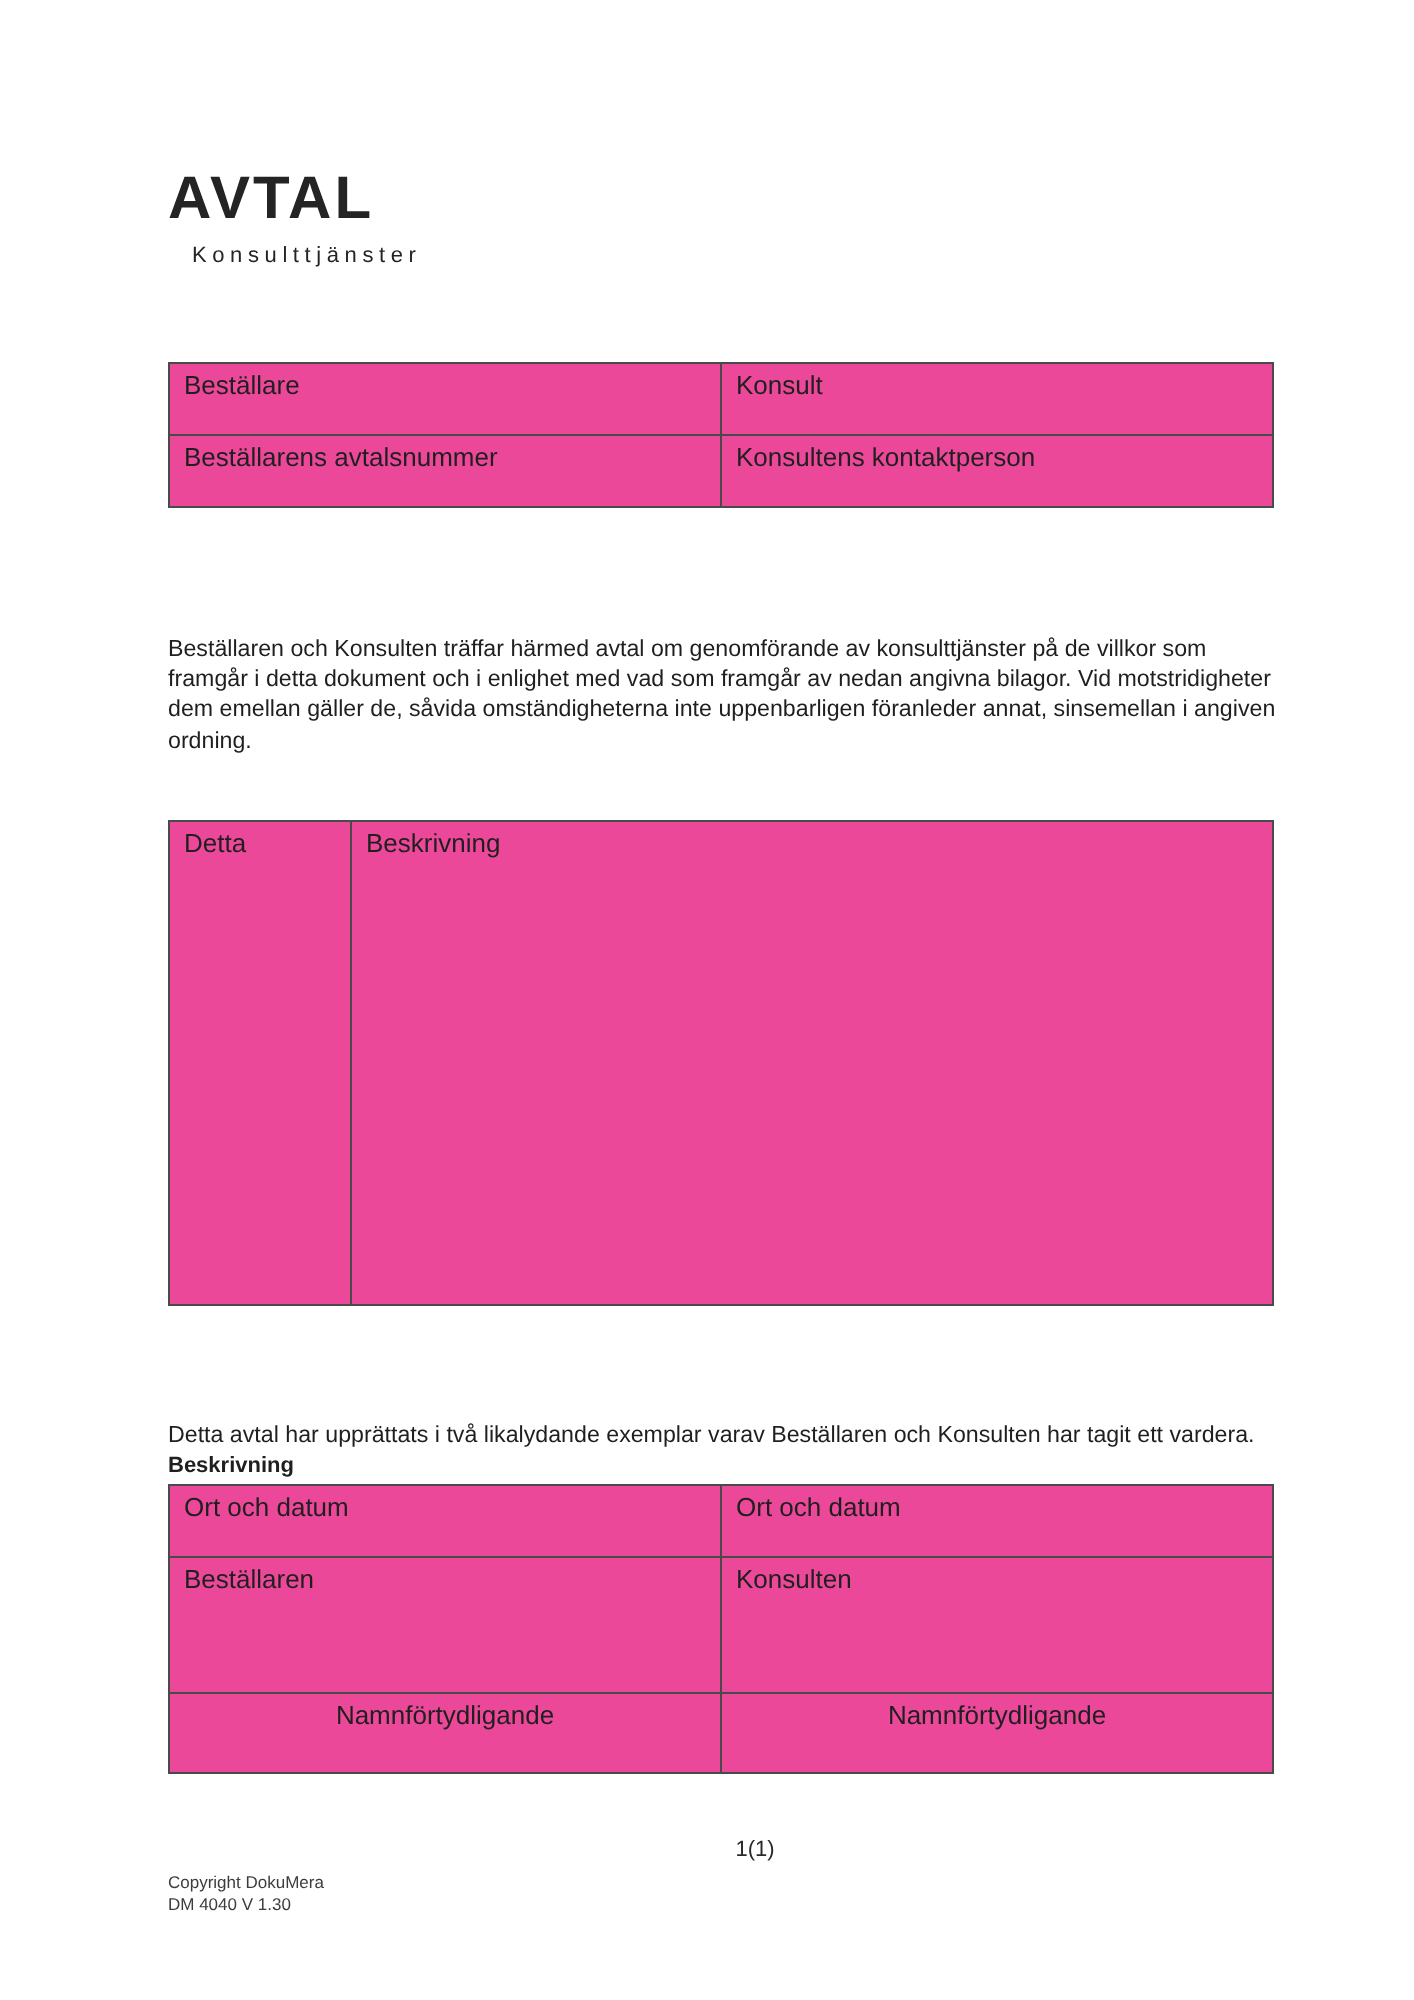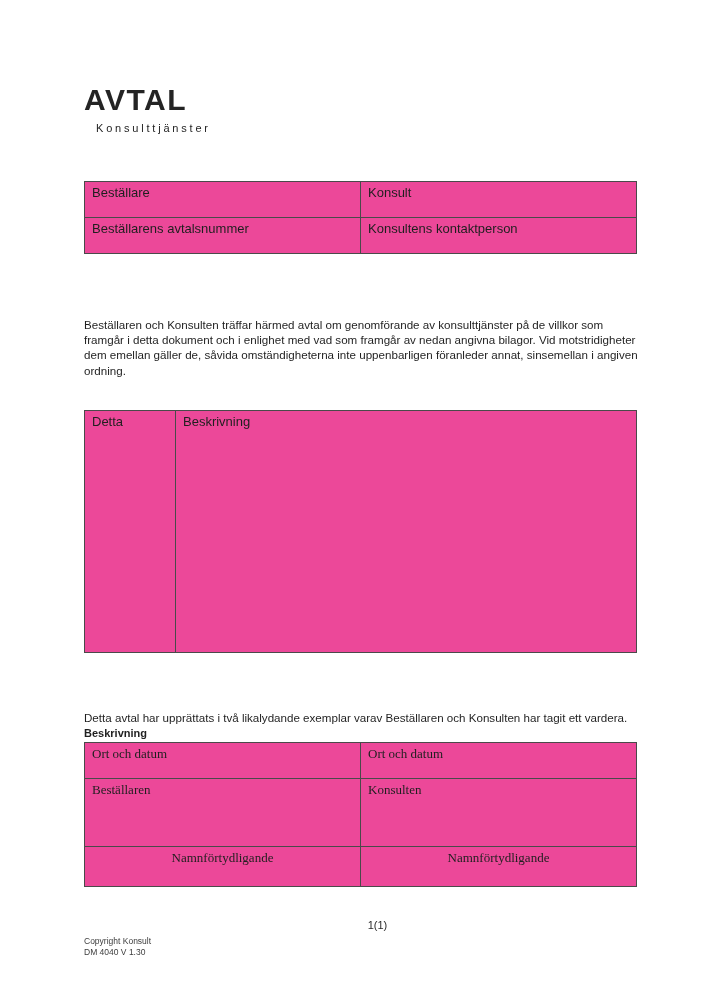--- a/index.html
+++ b/index.html
@@ -39,21 +39,21 @@
   .attachments-table { top:410px; }
   .attachments-table td { height:242px; }
   .attachments-table td.col-bilaga { width:91px; }
   .attachments-table td.col-beskrivning { width:461px; }
 
   .sig-heading {
     position:absolute; left:84px; top:727px;
     font-size:11px; font-weight:bold; color:#1f1f1f;
   }
   .signature-table { top:742px; }
-  .signature-table td { width:276px;font-family:Liberation Serif, serif; }
+  .signature-table td { width:276px; }
   .signature-table tr.r1 td { height:36px; }
   .signature-table tr.r2 td { height:68px; }
   .signature-table tr.r3 td { height:40px;text-align:center; }
 
   .page-number {
     position:absolute; left:0; top:919px; width:707px;
     text-align:center; font-size:11px; color:#2a2a2a;margin-left:24px;
   }
   .copyright-block {
     position:absolute; left:84px; top:936px;
@@ -133,17 +133,17 @@
       <td>
         <span>Namnförtydligande</span>
       </td>
     </tr>
   </tbody>
     </table>
 
   <div class="page-number">1(1)</div>
 
   <div class="copyright-block">
-    <div>Copyright Konsult</div>
+    <div>Copyright DokuMera</div>
     <div>DM 4040 V 1.30</div>
   </div>
 
 </div>
 
 </body></html>

